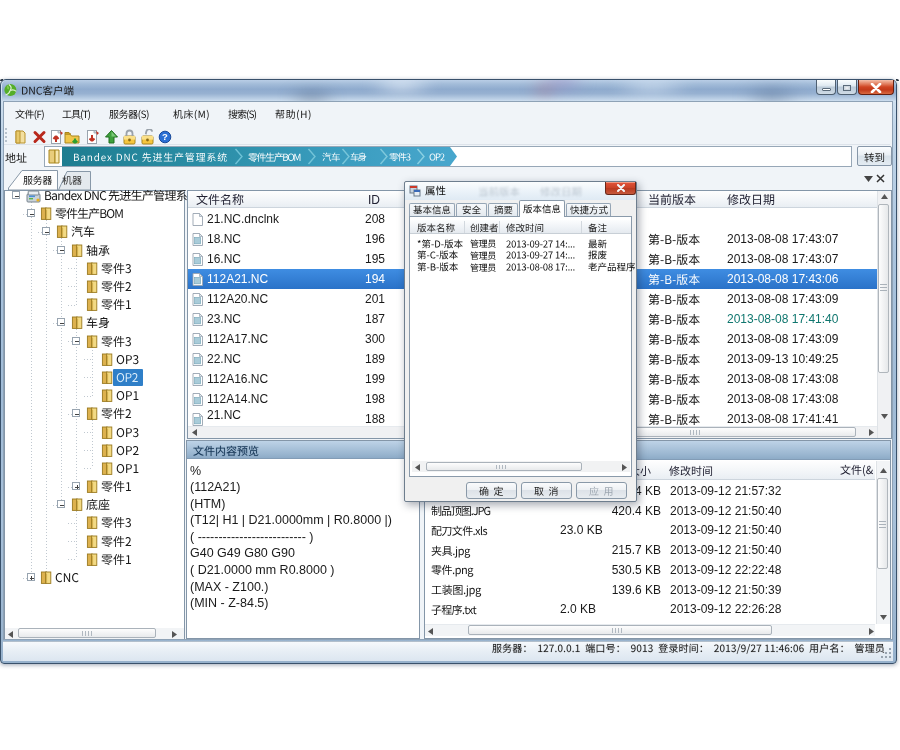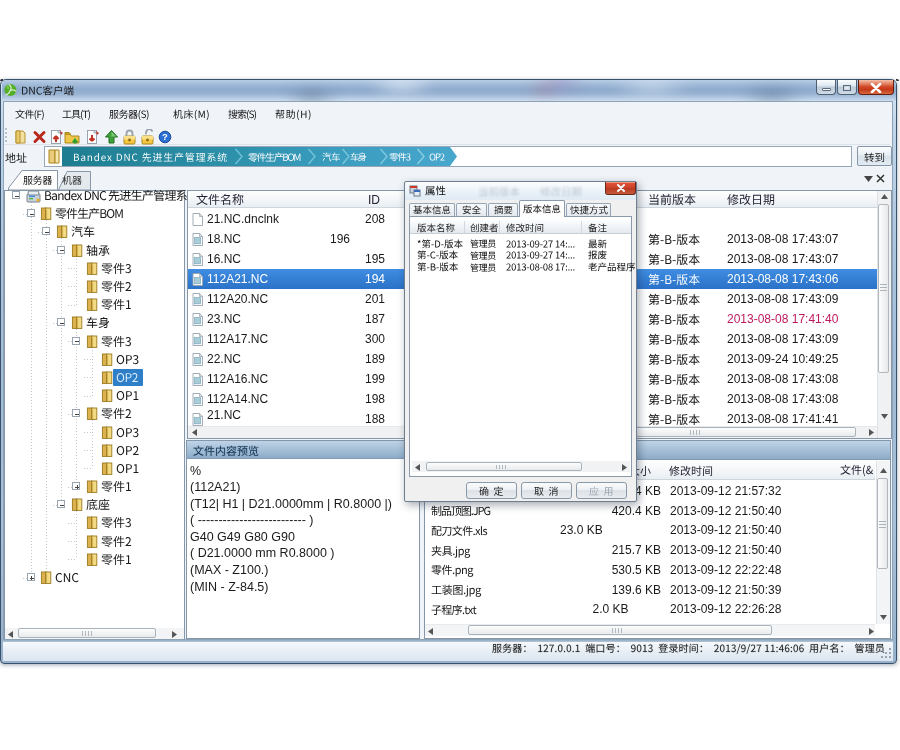--- a/index.html
+++ b/index.html
@@ -1057,21 +1057,21 @@
     <path d="M7.5 .5 L7.5 3.5 L10.5 3.5Z" fill="#dde5ec" stroke="#98a4b0" stroke-width=".7"></path>
   </svg>
 <div style="position:absolute;left:207px;top:212.4px;font:12px 'Liberation Sans';color:#1a1a1a">21.NC.dnclnk</div>
 <div style="position:absolute;left:330px;top:212.4px;width:55px;text-align:right;font:12px 'Liberation Sans';color:#1a1a1a">208</div>
 <svg style="position:absolute;left:192px;top:232.9px" width="11" height="13" viewBox="0 0 11 13">
     <path d="M1 .5 L7.5 .5 L10.5 3.5 L10.5 12.5 L1 12.5Z" fill="#fff" stroke="#98a4b0" stroke-width=".9"></path>
     <path d="M7.5 .5 L7.5 3.5 L10.5 3.5Z" fill="#dde5ec" stroke="#98a4b0" stroke-width=".7"></path>
     <rect x="2.6" y="4.6" width="6" height="6.2" fill="#a9ccd9" stroke="#7aa8ba" stroke-width=".7"></rect>
   </svg>
 <div style="position:absolute;left:207px;top:232.4px;font:12px 'Liberation Sans';color:#1a1a1a">18.NC</div>
-<div style="position:absolute;left:330px;top:232.4px;width:55px;font:12px 'Liberation Sans';color:#1a1a1a">196</div>
+<div style="position:absolute;left:330px;top:232.4px;width:55px;text-align:right;font:12px 'Liberation Sans';color:#1a1a1a">196</div>
 <svg class="tx" style="left:648.0px;top:231.9px;" width="55" height="16">
     <g fill="#1a1a1a" transform="translate(0,12) scale(0.012)">
       <use href="#u69" x="0"></use>
       <use href="#u70" x="1000"></use>
       <use href="#u29" x="1347"></use>
       <use href="#u70" x="2004"></use>
       <use href="#u63" x="2351"></use>
       <use href="#u64" x="3351"></use>
     </g>
   </svg>
@@ -1141,21 +1141,21 @@
 <svg class="tx" style="left:648.0px;top:311.9px;" width="55" height="16">
     <g fill="#1a1a1a" transform="translate(0,12) scale(0.012)">
       <use href="#u69" x="0"></use>
       <use href="#u70" x="1000"></use>
       <use href="#u29" x="1347"></use>
       <use href="#u70" x="2004"></use>
       <use href="#u63" x="2351"></use>
       <use href="#u64" x="3351"></use>
     </g>
   </svg>
-<div style="position:absolute;left:727px;top:312.4px;font:12px 'Liberation Sans';color:#be185d">2013-08-08 17:41:40</div>
+<div style="position:absolute;left:727px;top:312.4px;font:12px 'Liberation Sans';color:#0f766e">2013-08-08 17:41:40</div>
 <svg style="position:absolute;left:192px;top:332.9px" width="11" height="13" viewBox="0 0 11 13">
     <path d="M1 .5 L7.5 .5 L10.5 3.5 L10.5 12.5 L1 12.5Z" fill="#fff" stroke="#98a4b0" stroke-width=".9"></path>
     <path d="M7.5 .5 L7.5 3.5 L10.5 3.5Z" fill="#dde5ec" stroke="#98a4b0" stroke-width=".7"></path>
     <rect x="2.6" y="4.6" width="6" height="6.2" fill="#a9ccd9" stroke="#7aa8ba" stroke-width=".7"></rect>
   </svg>
 <div style="position:absolute;left:207px;top:332.4px;font:12px 'Liberation Sans';color:#1a1a1a">112A17.NC</div>
 <div style="position:absolute;left:330px;top:332.4px;width:55px;text-align:right;font:12px 'Liberation Sans';color:#1a1a1a">300</div>
 <svg class="tx" style="left:648.0px;top:331.9px;" width="55" height="16">
     <g fill="#1a1a1a" transform="translate(0,12) scale(0.012)">
       <use href="#u69" x="0"></use>
@@ -1177,21 +1177,21 @@
 <svg class="tx" style="left:648.0px;top:351.9px;" width="55" height="16">
     <g fill="#1a1a1a" transform="translate(0,12) scale(0.012)">
       <use href="#u69" x="0"></use>
       <use href="#u70" x="1000"></use>
       <use href="#u29" x="1347"></use>
       <use href="#u70" x="2004"></use>
       <use href="#u63" x="2351"></use>
       <use href="#u64" x="3351"></use>
     </g>
   </svg>
-<div style="position:absolute;left:727px;top:352.4px;font:12px 'Liberation Sans';color:#1a1a1a">2013-09-24 10:49:25</div>
+<div style="position:absolute;left:727px;top:352.4px;font:12px 'Liberation Sans';color:#1a1a1a">2013-09-13 10:49:25</div>
 <svg style="position:absolute;left:192px;top:372.9px" width="11" height="13" viewBox="0 0 11 13">
     <path d="M1 .5 L7.5 .5 L10.5 3.5 L10.5 12.5 L1 12.5Z" fill="#fff" stroke="#98a4b0" stroke-width=".9"></path>
     <path d="M7.5 .5 L7.5 3.5 L10.5 3.5Z" fill="#dde5ec" stroke="#98a4b0" stroke-width=".7"></path>
     <rect x="2.6" y="4.6" width="6" height="6.2" fill="#a9ccd9" stroke="#7aa8ba" stroke-width=".7"></rect>
   </svg>
 <div style="position:absolute;left:207px;top:372.4px;font:12px 'Liberation Sans';color:#1a1a1a">112A16.NC</div>
 <div style="position:absolute;left:330px;top:372.4px;width:55px;text-align:right;font:12px 'Liberation Sans';color:#1a1a1a">199</div>
 <svg class="tx" style="left:648.0px;top:371.9px;" width="55" height="16">
     <g fill="#1a1a1a" transform="translate(0,12) scale(0.012)">
       <use href="#u69" x="0"></use>
@@ -1265,20 +1265,21 @@
       <use href="#u8" x="1000"></use>
       <use href="#u71" x="2000"></use>
       <use href="#u72" x="3000"></use>
       <use href="#u73" x="4000"></use>
       <use href="#u74" x="5000"></use>
     </g>
   </svg>
 <div style="position:absolute;left:190px;top:463.5px;font:12.5px 'Liberation Sans';color:#1a1a1a;white-space:nowrap;">
     <div style="height:16.6px">%</div>
     <div style="height:16.6px">(112A21)</div>
+    <div style="height:16.6px">(HTM)</div>
     <div style="height:16.6px">(T12| H1 | D21.0000mm | R0.8000 |)</div>
     <div style="height:16.6px">( -------------------------- )</div>
     <div style="height:16.6px">G40 G49 G80 G90</div>
     <div style="height:16.6px">( D21.0000 mm R0.8000 )</div>
     <div style="height:16.6px">(MAX - Z100.)</div>
     <div style="height:16.6px">(MIN - Z-84.5)</div>
   </div>
 <div style="position:absolute;left:424px;top:440px;width:467px;height:199px;background:#fff;border:1px solid #8496a8;"></div>
 <div style="position:absolute;left:425px;top:441px;width:465px;height:19px;background:linear-gradient(180deg,#bed3e7,#9ab6d0 75%,#8dabc7);border-bottom:1px solid #829cb6;"></div>
 <div style="position:absolute;left:425px;top:461px;width:450px;height:19px;background:linear-gradient(180deg,#fefefe,#f2f5f8 60%,#e9eef3);border-bottom:1px solid #cdd5dd;"></div>
@@ -1375,21 +1376,21 @@
     <g fill="#1a1a1a" transform="translate(0,11) scale(0.011)">
       <use href="#u96" x="0"></use>
       <use href="#u97" x="937"></use>
       <use href="#u98" x="1875"></use>
       <use href="#u84" x="2812"></use>
       <use href="#u99" x="3027"></use>
       <use href="#u34" x="3341"></use>
       <use href="#u99" x="3777"></use>
     </g>
   </svg>
-<div style="position:absolute;left:560px;top:602.2px;width:101px;text-align:center;font:12px 'Liberation Sans';color:#1a1a1a">2.0 KB</div>
+<div style="position:absolute;left:560px;top:602.2px;width:101px;text-align:left;font:12px 'Liberation Sans';color:#1a1a1a">2.0 KB</div>
 <div style="position:absolute;left:670px;top:602.2px;font:12px 'Liberation Sans';color:#1a1a1a">2013-09-12 22:26:28</div>
 <div style="position:absolute;left:876px;top:461px;width:14px;height:163px;background:#f2f4f6;border-left:1px solid #dfe3e7;"></div>
 <svg style="position:absolute;left:880px;top:468px" width="7" height="5" viewBox="0 0 7 5">
     <path d="M0 5 L3.5 0 L7 5Z" fill="#555"></path>
   </svg>
 <svg style="position:absolute;left:880px;top:615px" width="7" height="5" viewBox="0 0 7 5">
     <path d="M0 0 L3.5 5 L7 0Z" fill="#555"></path>
   </svg>
 <div style="position:absolute;left:877px;top:478px;width:11px;height:91px;background:linear-gradient(90deg,#fdfdfd,#e6e8ea);border:1px solid #b0b6bc;border-radius:2px;"></div>
 <div style="position:absolute;left:879px;top:521px;width:7px;height:7px;background:repeating-linear-gradient(180deg,#aab2ba 0 1px,transparent 1px 3px);"></div>

